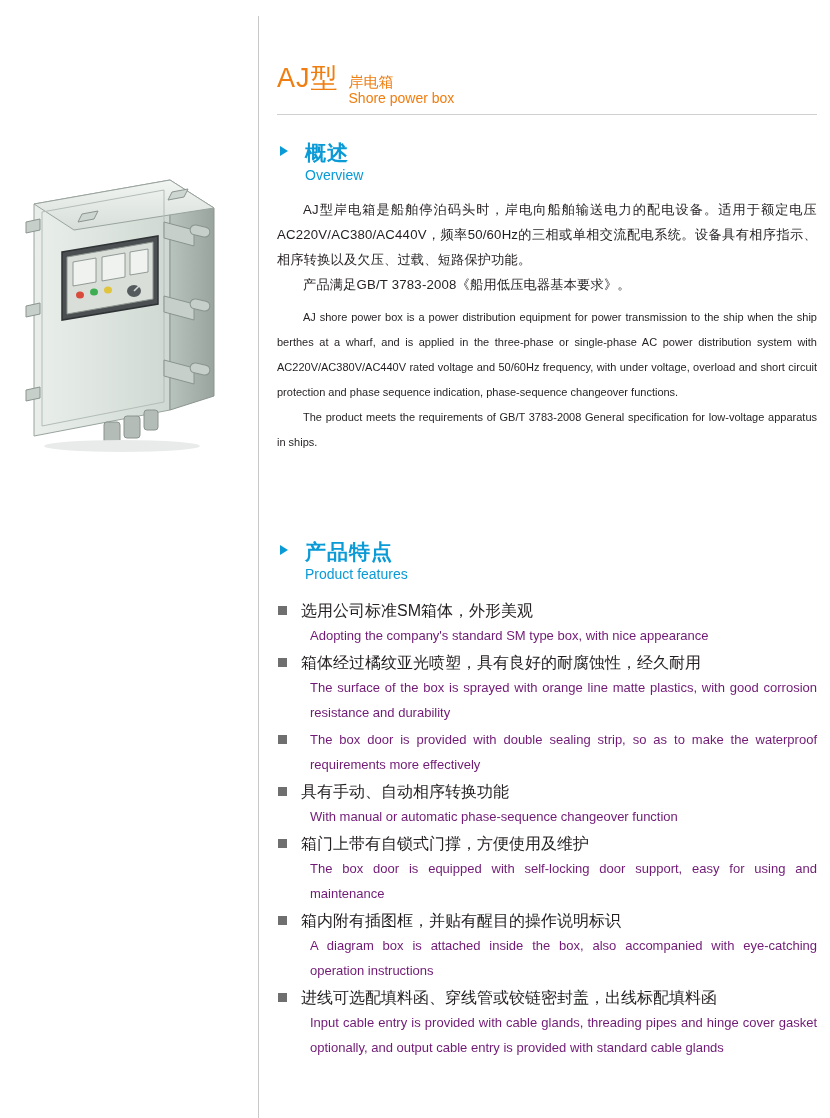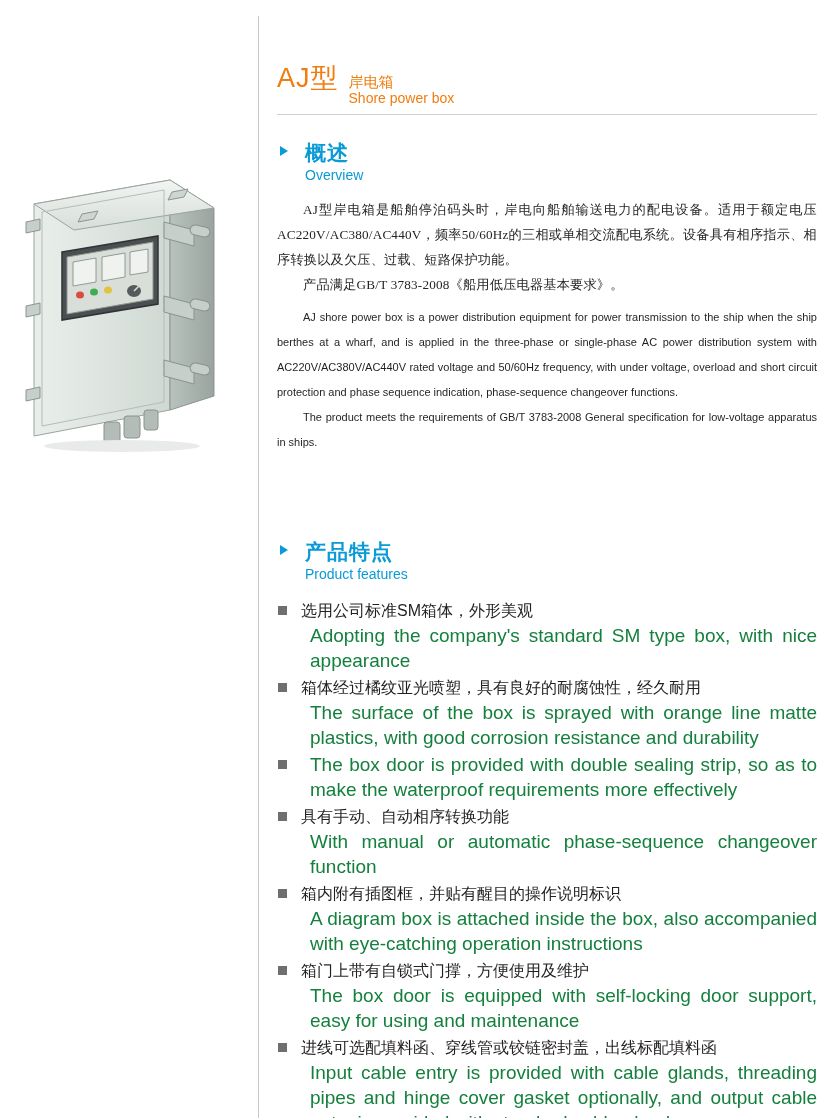--- a/index.html
+++ b/index.html
@@ -125,21 +125,20 @@
     line-height: 25px;
     color: #231f20;
     text-align: justify;
     text-justify: inter-ideograph;
   }
   .para.indent {
     text-indent: 26px;
   }
   .para.cn {
     letter-spacing: 0.2px;
-    font-family: Liberation Serif, serif;
   }
   .para.en {
     font-size: 11px;
     line-height: 25px;
   }
   .overview-body {
     margin-top: 12px;
     width: 540px;
   }
 
@@ -160,23 +159,23 @@
     width: 9px;
     height: 9px;
     background: #6f6f6f;
   }
   .feature-cn {
     font-size: 16px;
     line-height: 25px;
     color: #231f20;
   }
   .feature-en {
-    font-size: 19px;
-    line-height: 25px;
-    color: #15803d;
+    font-size: 13px;
+    line-height: 25px;
+    color: #701a75;
     text-align: justify;
     padding-left: 9px;
   }
 </style>
 </head>
 <body>
 
 <div class="page">
 
   <div class="left-col">
@@ -302,30 +301,30 @@
           <span class="bullet-icon"></span>
           <div class="feature-en">The box door is provided with double sealing strip, so as to make the waterproof requirements more effectively</div>
         </div>
         <div class="feature">
           <span class="bullet-icon"></span>
           <div class="feature-cn">具有手动、自动相序转换功能</div>
           <div class="feature-en">With manual or automatic phase-sequence changeover function</div>
         </div>
         <div class="feature">
           <span class="bullet-icon"></span>
+          <div class="feature-cn">箱门上带有自锁式门撑，方便使用及维护</div>
+          <div class="feature-en">The box door is equipped with self-locking door support, easy for using and maintenance</div>
+        </div>
+        <div class="feature">
+          <span class="bullet-icon"></span>
           <div class="feature-cn">箱内附有插图框，并贴有醒目的操作说明标识</div>
           <div class="feature-en">A diagram box is attached inside the box, also accompanied with eye-catching operation instructions</div>
         </div>
         <div class="feature">
           <span class="bullet-icon"></span>
-          <div class="feature-cn">箱门上带有自锁式门撑，方便使用及维护</div>
-          <div class="feature-en">The box door is equipped with self-locking door support, easy for using and maintenance</div>
-        </div>
-        <div class="feature">
-          <span class="bullet-icon"></span>
           <div class="feature-cn">进线可选配填料函、穿线管或铰链密封盖，出线标配填料函</div>
           <div class="feature-en">Input cable entry is provided with cable glands, threading pipes and hinge cover gasket optionally, and output cable entry is provided with standard cable glands</div>
         </div>
       </div>
     </div>
 
   </div>
 </div>
 
 </body></html>

